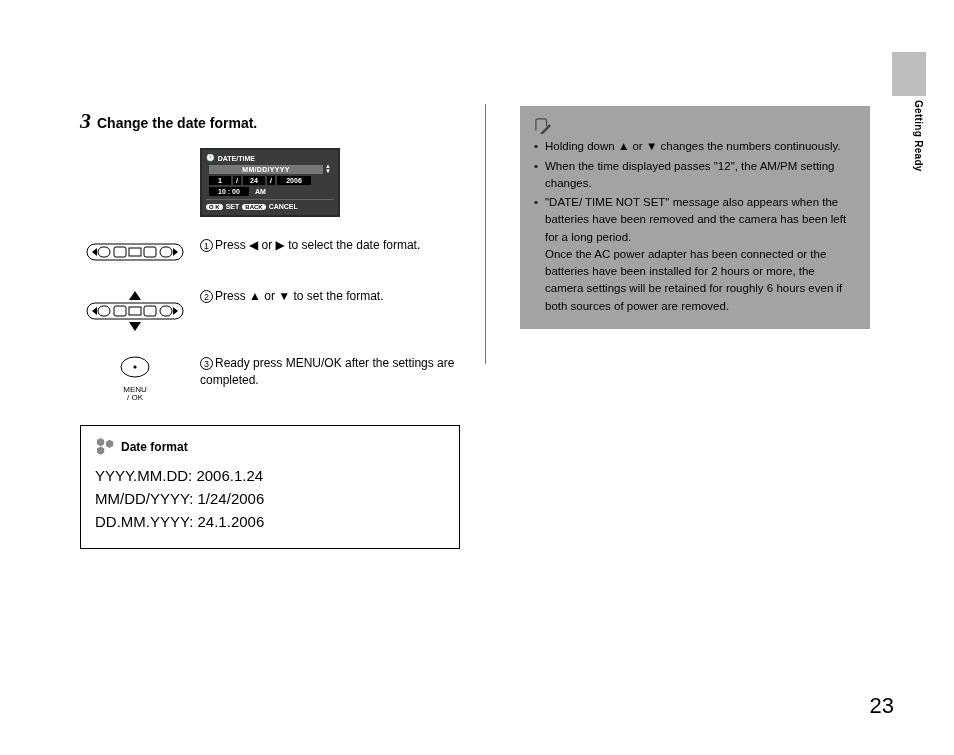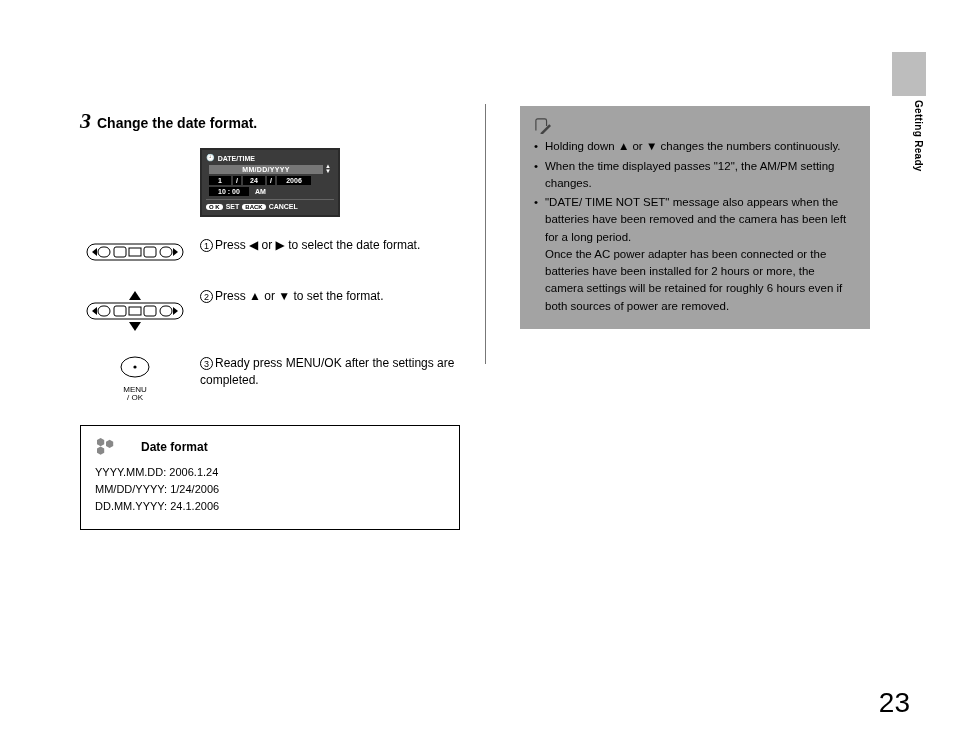--- a/index.html
+++ b/index.html
@@ -85,32 +85,32 @@
   .tri { display:inline-block; vertical-align:middle; }
 
   
   .pad-lr { width:98px; height:30px; }
   .pad-ud { width:98px; height:46px; }
   .pad-ok { width:40px; }
 
   .menuok-lbl { font-size:8px; line-height:1.05; text-align:center; margin-top:2px; }
 
   .date-box { border:1.5px solid #000; padding:12px 14px 14px 14px; margin-top:22px; }
-  .date-box-hd { display:flex; align-items:center; gap:24px; font-weight:bold; font-size:12px; margin-bottom:8px; }
+  .date-box-hd { display:flex; align-items:center; gap:4px; font-weight:bold; font-size:12px; margin-bottom:8px; }
   .honey { width:22px; height:18px; }
-  .date-box-body { font-size:11px; line-height:1.55; }
+  .date-box-body { font-size:15px; line-height:1.55; }
 
   
   .note-box { background:#a3a3a3; padding:12px 14px; font-size:11.5px; line-height:1.5; }
   .note-box ul { list-style:none; margin-top:4px; }
   .note-box li { position:relative; padding-left:11px; margin-bottom:2px; }
   .note-box li::before { content:"•"; position:absolute; left:0; top:0; }
   .note-icon { width:18px; height:16px; display:block; margin-bottom:4px; }
 
-  .pagenum { position:absolute; right:44px; bottom:36px; font-size:28px; }
+  .pagenum { position:absolute; right:60px; bottom:36px; font-size:22px; }
 </style>
 </head>
 <body>
 
 <div class="page">
   <div class="sidetab-gray"></div>
   <div class="sidetab-text">Getting Ready</div>
 
   <div class="divider"></div>
 

